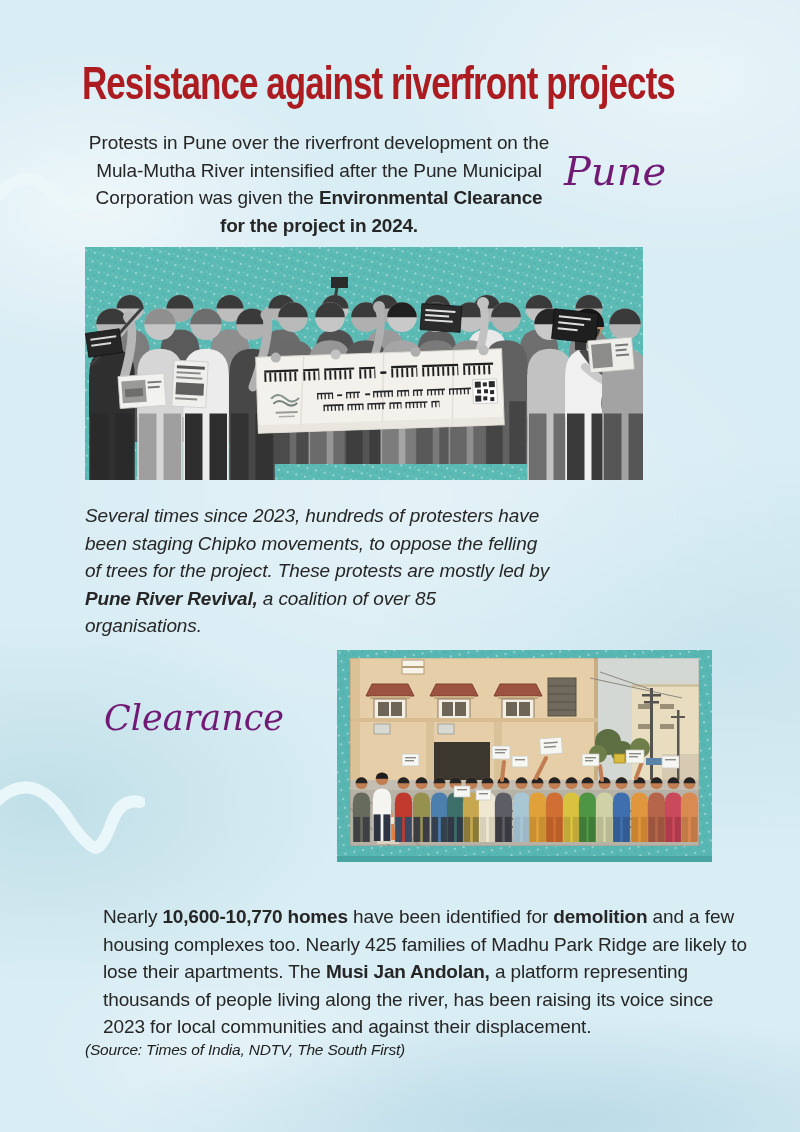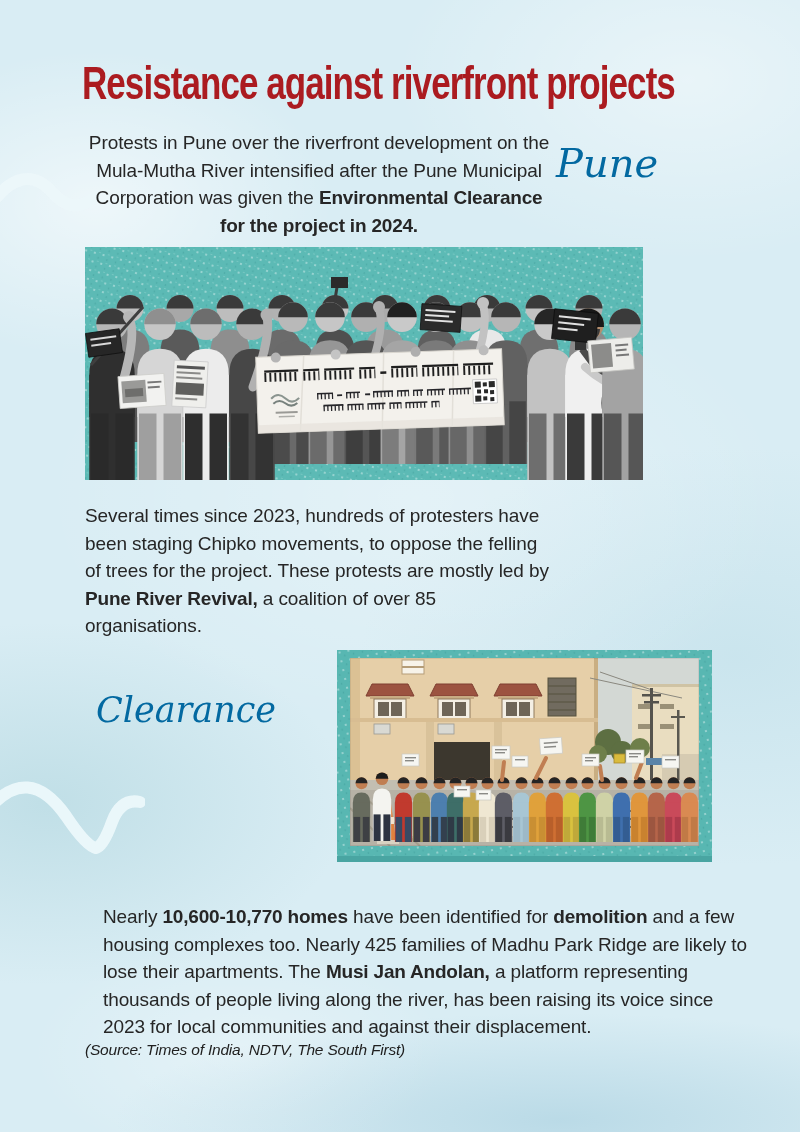--- a/index.html
+++ b/index.html
@@ -19,24 +19,24 @@
   .page{position:absolute;inset:0;}
   .deco{position:absolute;pointer-events:none;}
   .title{
     position:absolute;left:82px;top:58px;margin:0;white-space:nowrap;
     font-size:46px;font-weight:700;letter-spacing:-1.2px;line-height:50px;
     color:#ab1b20;transform:scaleX(.76);transform-origin:0 50%;
   }
   .para{position:absolute;margin:0;font-size:19px;line-height:27.5px;letter-spacing:-.1px;}
   .para b{font-weight:700;letter-spacing:-.2px;}
   .p1{left:83px;top:129px;width:472px;text-align:center;}
-  .p2{left:85px;top:502px;width:470px;}
+  .p2{left:85px;top:502px;width:470px;font-style:italic;}
   .p3{left:103px;top:903px;width:652px;}
-  .seclabel{position:absolute;margin:0;font-family:"DejaVu Serif","Liberation Serif",serif;
-    font-style:italic;color:#0369a1;line-height:1;}
+  .seclabel{position:absolute;margin:8px;font-family:"DejaVu Serif","Liberation Serif",serif;
+    font-style:italic;color:#701a75;line-height:1;}
   .pune-label{left:556px;top:143px;font-size:40px;}
   .hyd-label{left:96px;top:693px;font-size:35px;}
   .photo{position:absolute;margin:0;padding:0;}
   .pune-photo{left:85px;top:247px;width:558px;height:233px;}
   .hyd-photo{left:337px;top:650px;width:375px;height:212px;}
   .photo svg{display:block;}
   .source{position:absolute;left:85px;top:1041px;margin:0;font-style:italic;
     font-size:15.5px;letter-spacing:-.2px;color:#1f1f1f;text-align:center;}
   .tick1{stroke:#1f1f1f;stroke-width:9;stroke-dasharray:1.9 3.1;fill:none;}
   .tick2{stroke:#26262a;stroke-width:5.5;stroke-dasharray:1.3 2.4;fill:none;}

